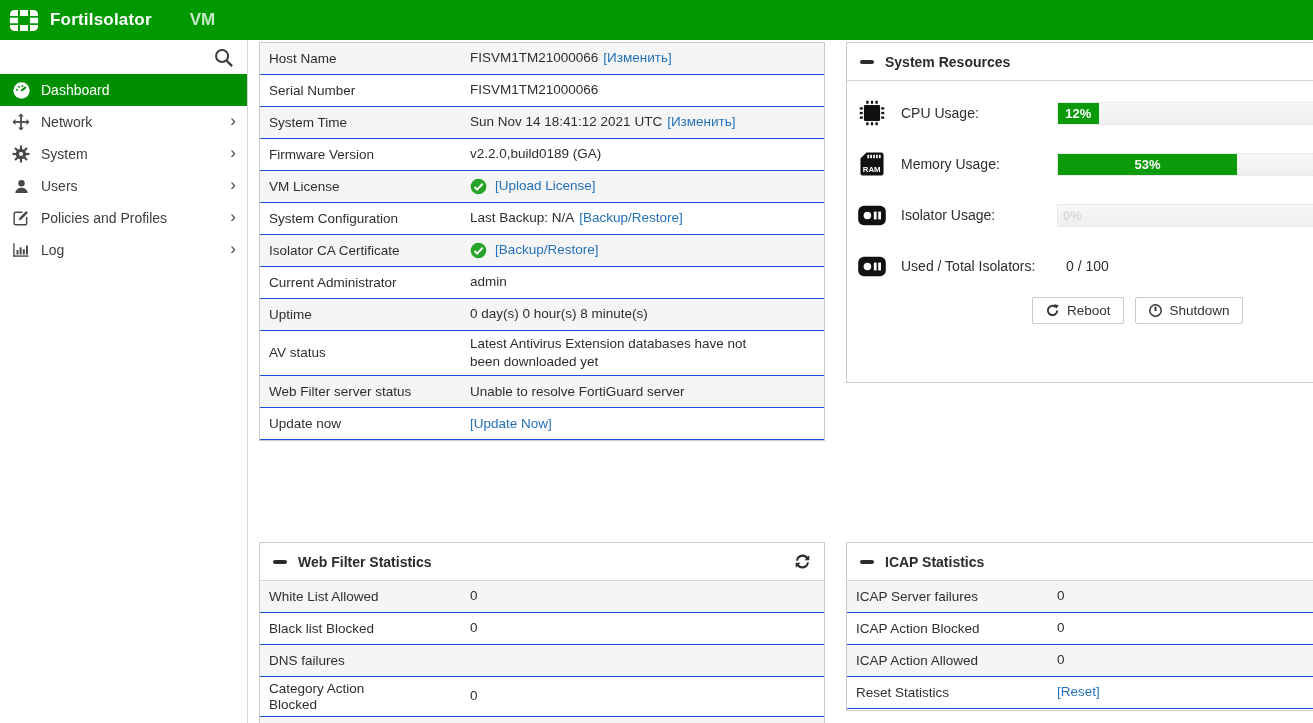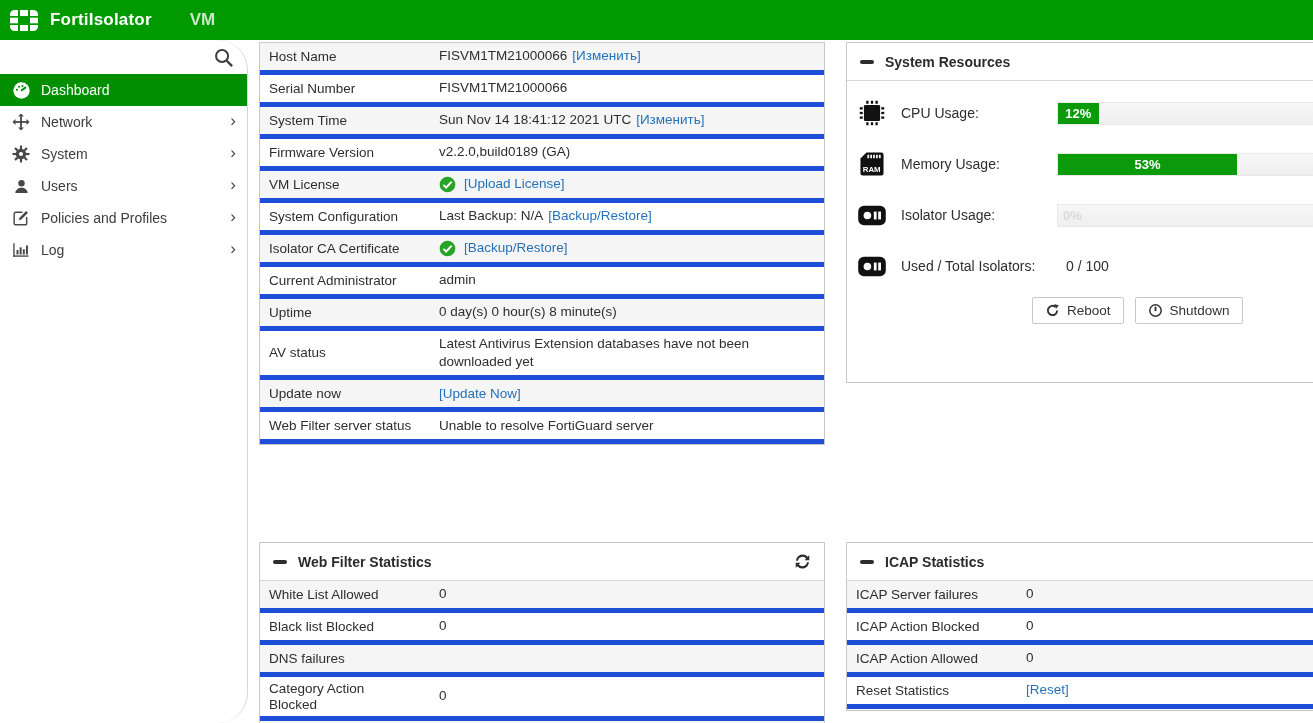--- a/index.html
+++ b/index.html
@@ -8,21 +8,21 @@
   svg{display:block;}
 
   
   .topbar{position:absolute;left:0;top:0;width:1313px;height:40px;background:#009a00;
           display:flex;align-items:center;padding-left:9px;box-sizing:border-box;z-index:5;}
   .brand{color:#fff;font-weight:700;font-size:17px;margin-left:11px;letter-spacing:.2px;}
   .model{color:rgba(255,255,255,.78);font-weight:700;font-size:17px;margin-left:38px;}
 
   
   .sidebar{position:absolute;left:0;top:40px;width:248px;bottom:0;background:#fff;
-           border-right:1px solid #d6d6d6;box-sizing:border-box;border-radius:30px;}
+           border-right:1px solid #d6d6d6;box-sizing:border-box;}
   .search-row{height:34px;display:flex;align-items:center;justify-content:flex-end;padding-right:13px;}
   .nav-item{height:32px;display:flex;align-items:center;padding:0 10px;font-size:14px;color:#3d3d3d;
             cursor:pointer;position:relative;}
   .nav-item.active{background:#008f00;color:#fff;}
   .nav-icon{width:22px;display:flex;justify-content:center;margin-right:9px;color:#474747;flex:none;}
   .nav-item.active .nav-icon{color:#fff;}
   .chev{position:absolute;right:11px;color:#4a4a4a;font-size:17px;line-height:1;top:6px;}
 
   
   .panel{position:absolute;background:#fff;border:1px solid #c9c9c9;box-sizing:border-box;}
@@ -30,22 +30,22 @@
   #p-sysres{left:846px;top:42px;width:560px;height:341px;}
   #p-webfilter{left:259px;top:542px;width:566px;height:212px;}
   #p-icap{left:846px;top:542px;width:560px;height:169px;}
   .phead{height:38px;display:flex;align-items:center;padding:0 13px;border-bottom:1px solid #d6d6d6;
          position:relative;box-sizing:border-box;}
   .dash{width:14px;height:4px;border-radius:2px;background:#2d2d2d;margin-right:11px;cursor:pointer;flex:none;}
   .ptitle{font-size:14px;font-weight:700;color:#2b2b2b;}
   .refresh{position:absolute;right:13px;top:10px;width:17px;height:17px;color:#2d2d2d;cursor:pointer;}
 
   
-  .trow{display:flex;min-height:32px;align-items:center;border-bottom:5px solid #1d4ed8;
-        font-size:13.5px;padding:4px 0;box-sizing:border-box;}
+  .trow{display:flex;min-height:32px;align-items:center;border-bottom:1px solid #1d4ed8;
+        font-size:13.5px;padding:4px 0;box-sizing:border-box;gap:31px;}
   .trow:nth-child(odd){background:#f5f5f5;}
   .tlabel{width:170px;flex:none;padding-left:9px;line-height:1.15;color:#2e2e2e;}
   .tvalue{flex:1;padding-right:10px;line-height:1.35;color:#2e2e2e;display:flex;align-items:center;
           flex-wrap:wrap;gap:0 5px;}
   .link{color:#2471b9;cursor:pointer;text-decoration:none;}
   .check{width:17px;height:17px;flex:none;margin-right:3px;}
   .sliver{min-height:30px;}
 
   
   .res-row{display:flex;align-items:center;margin:13px 0 0 10px;height:38px;}
@@ -252,29 +252,29 @@
           <span>0 day(s) 0 hour(s) 8 minute(s)</span>
         </div>
     </div>
     <div class="trow">
       <div class="tlabel">AV status</div>
       <div class="tvalue" style="padding-right:60px;">
           <span>Latest Antivirus Extension databases have not been downloaded yet</span>
         </div>
     </div>
     <div class="trow">
+      <div class="tlabel">Web Filter server status</div>
+      <div class="tvalue">
+          <span>Unable to resolve FortiGuard server</span>
+        </div>
+    </div>
+    <div class="trow">
       <div class="tlabel">Update now</div>
       <div class="tvalue">
           <a class="link">[Update Now]</a>
-        </div>
-    </div>
-    <div class="trow">
-      <div class="tlabel">Web Filter server status</div>
-      <div class="tvalue">
-          <span>Unable to resolve FortiGuard server</span>
         </div>
     </div>
   </div>
 </div>
 
 <div class="panel" id="p-sysres">
   <div class="phead">
     <span class="dash"></span>
     <span class="ptitle">System Resources</span>
   </div>

